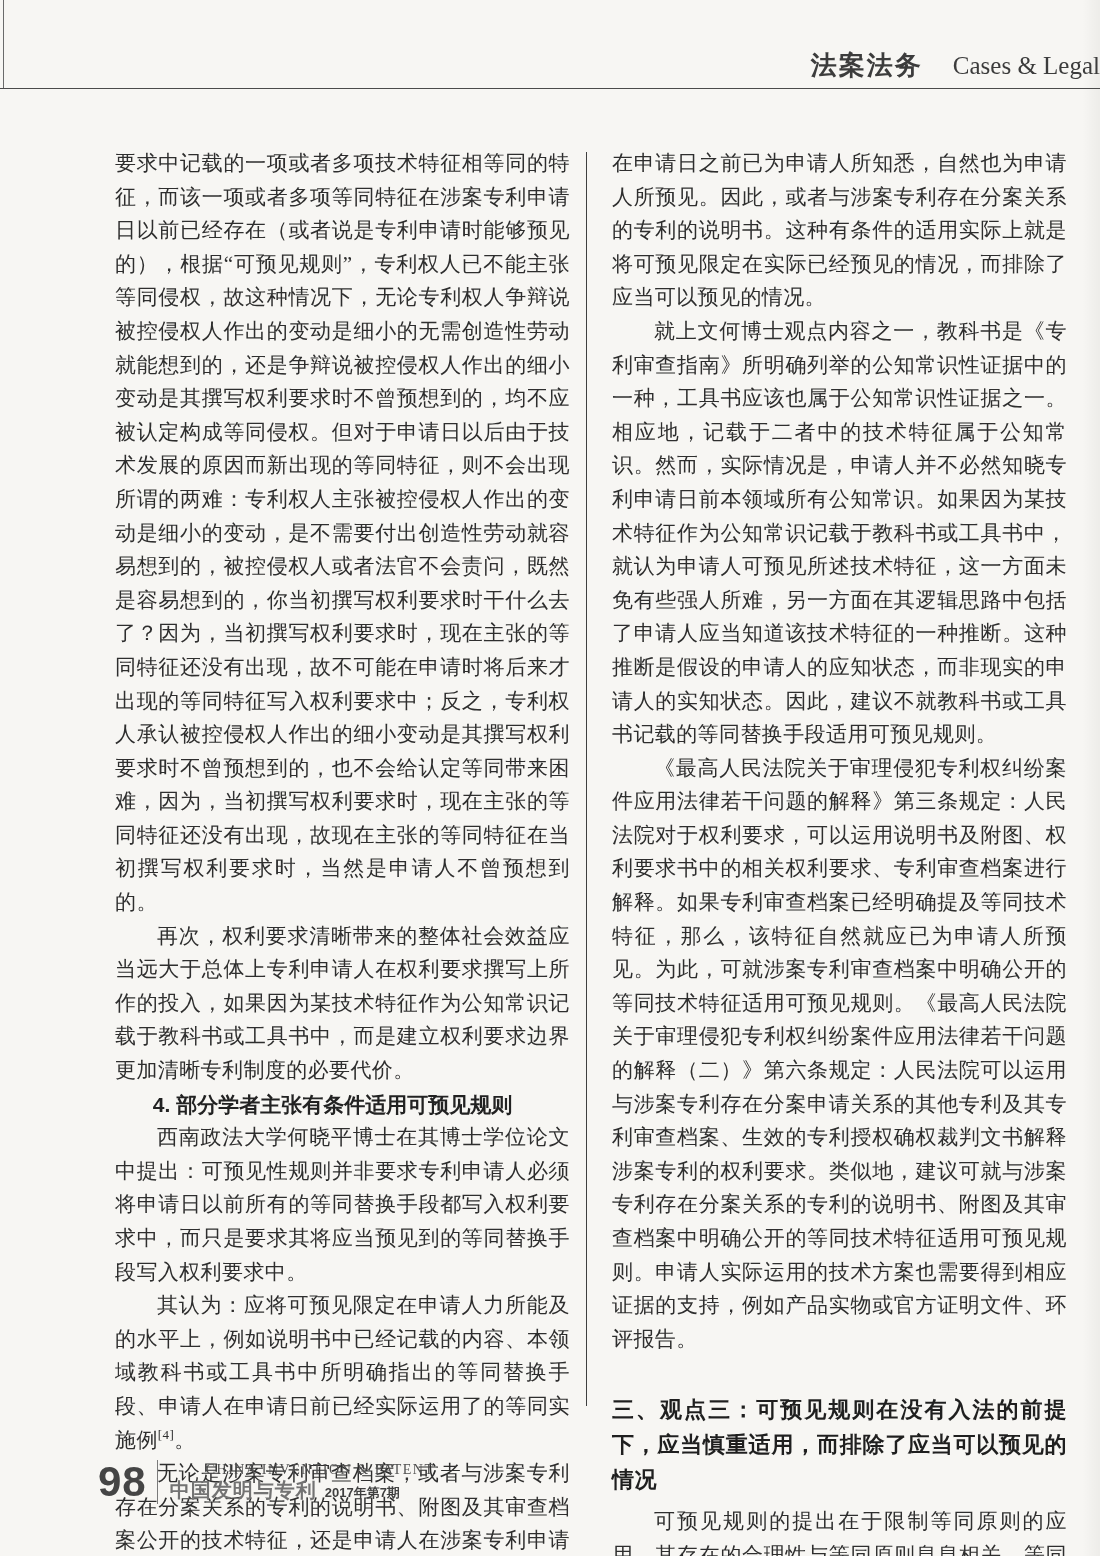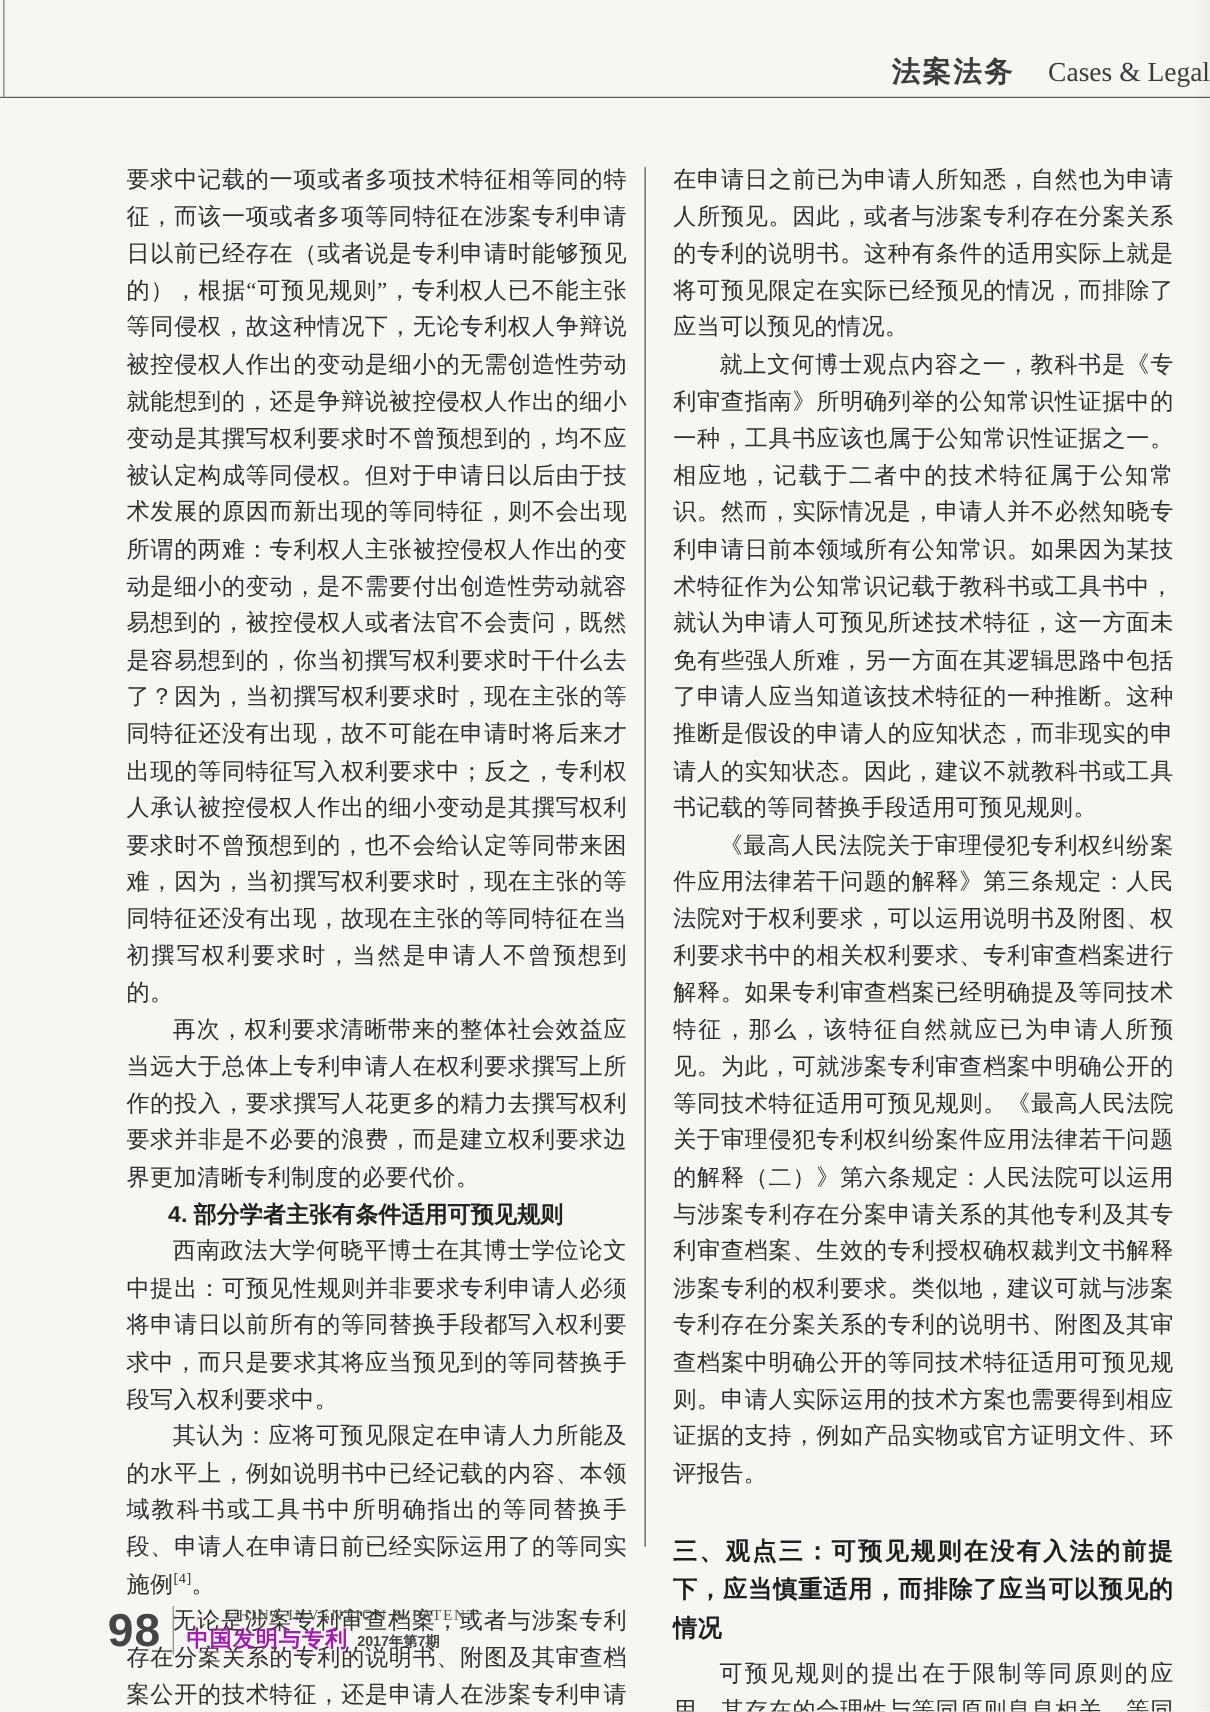--- a/index.html
+++ b/index.html
@@ -128,21 +128,21 @@
     letter-spacing: 1.5px;
     color: #4f4f4f;
     padding-left: 36px;
   }
   .footer .journal-zh-row { white-space: nowrap; }
   .footer .journal-zh {
     font-family: "Liberation Sans", sans-serif;
     font-weight: bold;
     font-size: 20px;
     letter-spacing: 1px;
-    color: #a21caf;
+    color: #737373;
   }
   .footer .issue {
     font-family: "Liberation Sans", sans-serif;
     font-weight: bold;
     font-size: 13px;
     margin-left: 8px;
     color: #3f3f3f;
   }
 </style>
 </head>
@@ -152,21 +152,21 @@
 <div class="right-shade"></div>
 
 <div class="header">
   <span class="zh">法案法务</span>
   <span class="en">Cases &amp; Legal</span>
 </div>
 <div class="header-rule"></div>
 
 <div class="column column-left">
   <p class="para no-indent">要求中记载的一项或者多项技术特征相等同的特征，而该一项或者多项等同特征在涉案专利申请日以前已经存在（或者说是专利申请时能够预见的），根据“可预见规则”，专利权人已不能主张等同侵权，故这种情况下，无论专利权人争辩说被控侵权人作出的变动是细小的无需创造性劳动就能想到的，还是争辩说被控侵权人作出的细小变动是其撰写权利要求时不曾预想到的，均不应被认定构成等同侵权。但对于申请日以后由于技术发展的原因而新出现的等同特征，则不会出现所谓的两难：专利权人主张被控侵权人作出的变动是细小的变动，是不需要付出创造性劳动就容易想到的，被控侵权人或者法官不会责问，既然是容易想到的，你当初撰写权利要求时干什么去了？因为，当初撰写权利要求时，现在主张的等同特征还没有出现，故不可能在申请时将后来才出现的等同特征写入权利要求中；反之，专利权人承认被控侵权人作出的细小变动是其撰写权利要求时不曾预想到的，也不会给认定等同带来困难，因为，当初撰写权利要求时，现在主张的等同特征还没有出现，故现在主张的等同特征在当初撰写权利要求时，当然是申请人不曾预想到的。</p>
-  <p class="para">再次，权利要求清晰带来的整体社会效益应当远大于总体上专利申请人在权利要求撰写上所作的投入，要求撰写人花更多的精力去撰写权利要求并非是不必要的浪费，而是建立权利要求边界更加清晰专利制度的必要代价。</p>
+  <p class="para">再次，权利要求清晰带来的整体社会效益应当远大于总体上专利申请人在权利要求撰写上所作的投入，如果因为某技术特征作为公知常识记载于教科书或工具书中，而是建立权利要求边界更加清晰专利制度的必要代价。</p>
   <h4 class="sub-heading">4. 部分学者主张有条件适用可预见规则</h4>
   <p class="para">西南政法大学何晓平博士在其博士学位论文中提出：可预见性规则并非要求专利申请人必须将申请日以前所有的等同替换手段都写入权利要求中，而只是要求其将应当预见到的等同替换手段写入权利要求中。</p>
   <p class="para"><span>其认为：应将可预见限定在申请人力所能及的水平上，例如说明书中已经记载的内容、本领域教科书或工具书中所明确指出的等同替换手段、申请人在申请日前已经实际运用了的等同实施例</span><sup class="ref">[4]</sup><span>。</span></p>
   <p class="para">无论是涉案专利审查档案，或者与涉案专利存在分案关系的专利的说明书、附图及其审查档案公开的技术特征，还是申请人在涉案专利申请日实际运用的技术方案，都能客观地反映所述技术特征或技术方案</p>
 </div>
 
 <div class="column-divider"></div>
 
 <div class="column column-right">
   <p class="para no-indent">在申请日之前已为申请人所知悉，自然也为申请人所预见。因此，或者与涉案专利存在分案关系的专利的说明书。这种有条件的适用实际上就是将可预见限定在实际已经预见的情况，而排除了应当可以预见的情况。</p>

